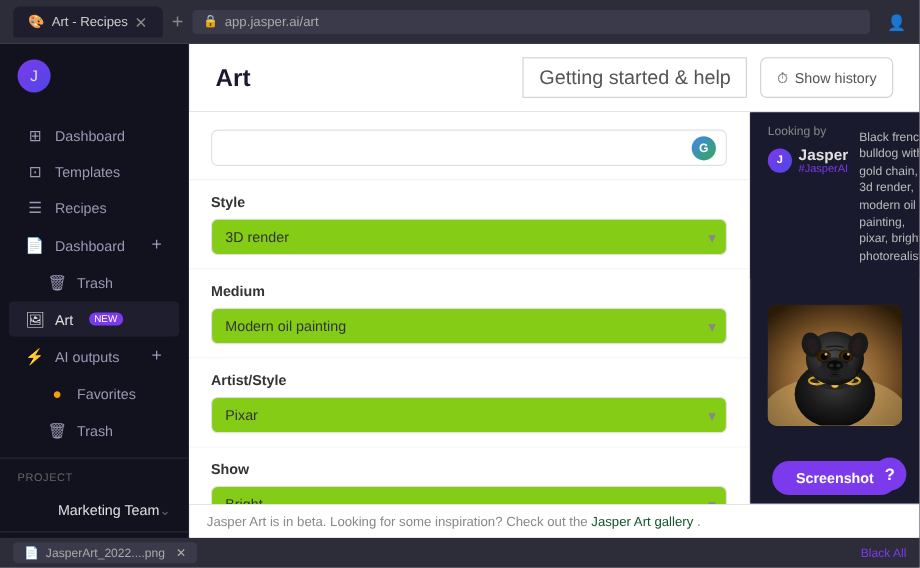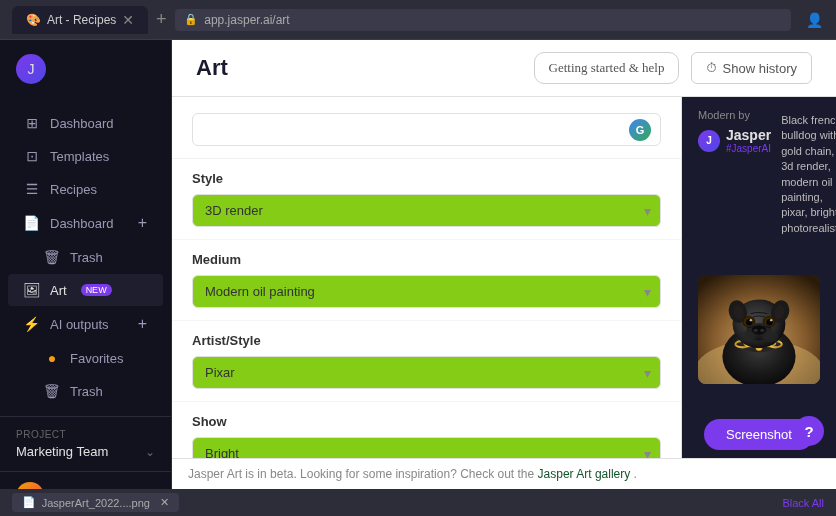--- a/index.html
+++ b/index.html
@@ -22,32 +22,32 @@
     .logo-circle { width: 30px; height: 30px; border-radius: 50%; background: linear-gradient(135deg, #7c3aed, #4f46e5); display: flex; align-items: center; justify-content: center; font-size: 14px; }
     .sidebar-nav { flex: 1; padding: 8px 0; }
     .nav-item { display: flex; align-items: center; gap: 10px; padding: 8px 16px; font-size: 13px; color: #9999b5; cursor: pointer; border-radius: 4px; margin: 1px 8px; }
     .nav-item.active { background: #1e1e2e; color: #e0e0e0; }
     .nav-icon { width: 16px; height: 16px; display: flex; align-items: center; justify-content: center; font-size: 14px; flex-shrink: 0; }
     .nav-badge { background: #7c3aed; color: white; font-size: 9px; padding: 1px 5px; border-radius: 10px; margin-left: 4px; }
     .nav-item-with-add { display: flex; align-items: center; justify-content: space-between; padding: 8px 16px; margin: 1px 8px; border-radius: 4px; cursor: pointer; color: #9999b5; font-size: 13px; }
     .nav-item-inner { display: flex; align-items: center; gap: 10px; }
     .add-btn { color: #9999b5; font-size: 16px; }
     .sidebar-footer { padding: 12px 16px; border-top: 1px solid #2a2a3a; }
-    .project-label { font-size: 10px; color: #666; text-transform: uppercase; letter-spacing: 0.5px; margin-bottom: 4px; }
+    .project-label { font-size: 10px; color: #666; text-transform: uppercase; letter-spacing: 0.5px; margin-bottom: 16px; }
     .project-name { font-size: 13px; color: #e0e0e0; font-weight: 500; }
     .user-section { display: flex; align-items: center; gap: 8px; padding: 10px 16px; border-top: 1px solid #2a2a3a; }
     .user-avatar { width: 28px; height: 28px; border-radius: 50%; background: linear-gradient(135deg, #f59e0b, #ef4444); display: flex; align-items: center; justify-content: center; font-size: 11px; color: white; font-weight: bold; flex-shrink: 0; }
     .gear-icon { color: #666; font-size: 14px; cursor: pointer; }
 
     
     .main { flex: 1; background: #f0f0f5; display: flex; flex-direction: column; overflow: hidden; }
     .main-header { background: white; padding: 12px 24px; display: flex; align-items: center; justify-content: space-between; border-bottom: 1px solid #e0e0e0; flex-shrink: 0; }
     .main-title { font-size: 22px; font-weight: 700; color: #1a1a2e; }
     .header-actions { display: flex; gap: 12px; }
-    .help-btn { padding: 7px 14px; border: 1px solid #d0d0d0; background: white; border-radius: 10px; font-size: 13px; color: #555; cursor: pointer; display: flex; align-items: center; gap: 6px; font-family: Liberation Serif, serif; }
+    .help-btn { padding: 7px 14px; border: 1px solid #d0d0d0; background: white; border-radius: 0; font-size: 18px; color: #555; cursor: pointer; display: flex; align-items: center; gap: 6px; }
     .history-btn { padding: 7px 14px; border: 1px solid #d0d0d0; background: white; border-radius: 6px; font-size: 13px; color: #555; cursor: pointer; display: flex; align-items: center; gap: 6px; }
 
     
     .main-body { display: flex; flex: 1; overflow: hidden; }
 
     
     .form-panel { width: 510px; background: white; overflow-y: auto; padding: 0; flex-shrink: 0; border-right: 1px solid #e0e0e0; }
     .form-top { padding: 16px 20px 12px; border-bottom: 1px solid #f0f0f0; display: flex; align-items: center; }
     .form-input-row { flex: 1; position: relative; }
     .form-text-input { width: 100%; border: 1px solid #e0e0e0; border-radius: 6px; padding: 8px 40px 8px 12px; font-size: 13px; color: #333; }
@@ -69,21 +69,21 @@
     .jasper-tag { font-size: 10px; color: #7c3aed; }
     .preview-desc { font-size: 11px; color: #bbb; line-height: 1.4; flex: 1; padding-top: 4px; }
 
     .image-container { flex: 1; position: relative; display: flex; align-items: center; justify-content: center; padding: 8px 16px; overflow: hidden; }
     .dog-image { width: 100%; max-height: 270px; border-radius: 8px; background: linear-gradient(160deg, #2a2010 0%, #3a2a10 30%, #8b7340 60%, #c4a060 80%, #e8c880 100%); position: relative; overflow: hidden; display: flex; align-items: center; justify-content: center; }
 
     
     .dog-svg { width: 100%; height: 100%; }
 
     .preview-footer { padding: 8px 16px; display: flex; justify-content: center; flex-shrink: 0; }
-    .screenshot-btn { background: #7c3aed; color: white; border: none; border-radius: 20px; padding: 8px 22px; font-size: 13px; font-weight: 400; cursor: pointer; }
+    .screenshot-btn { background: #7c3aed; color: white; border: none; border-radius: 20px; padding: 8px 22px; font-size: 13px; font-weight: 700; cursor: pointer; }
 
     
     .bottom-bar { background: white; border-top: 1px solid #e0e0e0; padding: 8px 16px; display: flex; align-items: center; justify-content: space-between; font-size: 12px; color: #888; flex-shrink: 0; }
     .beta-link { color: #14532d; text-decoration: none; cursor: pointer; }
 
     
     .file-bar { background: #2d2d3a; padding: 4px 12px; display: flex; align-items: center; justify-content: space-between; font-size: 11px; color: #aaa; flex-shrink: 0; }
     .file-item { display: flex; align-items: center; gap: 6px; background: #3a3a4a; padding: 3px 10px; border-radius: 4px; }
 
     
@@ -164,21 +164,21 @@
       </div>
 
       <div class="nav-item" style="padding-left: 36px;">
         <span class="nav-icon">🗑</span>
         <span>Trash</span>
       </div>
     </div>
 
     <div class="sidebar-footer">
       <div class="project-label">PROJECT</div>
-      <div style="display:flex; align-items:center; justify-content:space-between;">
+      <div style="display:flex; align-items:center; justify-content:flex-end;">
         <div class="project-name">Marketing Team</div>
         <span style="color:#666; font-size:12px;">⌄</span>
       </div>
     </div>
 
     <div class="user-section">
       <div class="user-avatar">
         
       </div>
 
@@ -248,21 +248,21 @@
             </select>
             <span class="select-arrow">▾</span>
           </div>
         </div>
 
       </div>
 
       <div class="preview-panel">
         <div class="preview-header">
           <div>
-            <div class="created-by-label">Modern by</div>
+            <div class="created-by-label">Looking by</div>
             <div class="jasper-brand">
               <div class="jasper-brand-icon">
                 <span style="color:white; font-size:10px; font-weight:bold;">J</span>
               </div>
               <div>
                 <div class="jasper-brand-name">Jasper</div>
                 <div class="jasper-tag">#JasperAI</div>
               </div>
             </div>
           </div>

